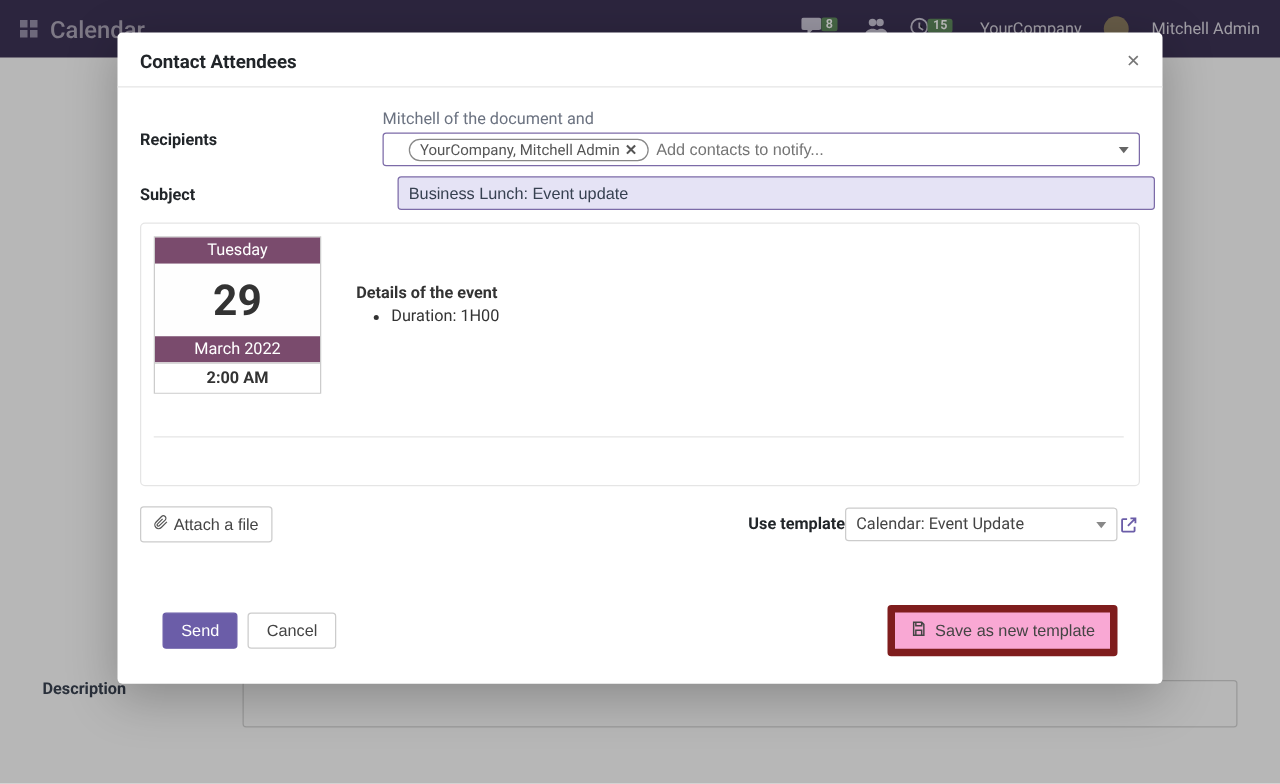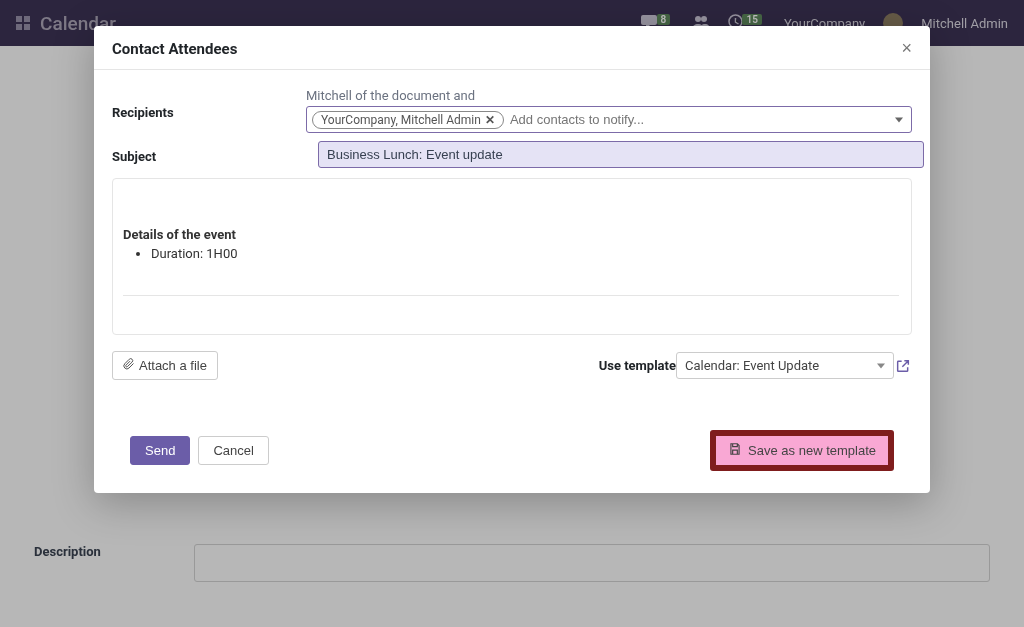--- a/index.html
+++ b/index.html
@@ -77,21 +77,21 @@
 
   .form-row { display:flex; align-items:center; margin-bottom: 8px; gap: 36px; }
   .form-label { width: 158px; font-weight:700; color:#212529; padding-top:4px; font-size:13px; }
   .form-field { flex:1; }
 
   .followers-note { color:#6b7280; font-size:13px; margin-bottom:3px; }
 
   .tag-input {
     border:1px solid #7c6ba8;
     border-radius:3px;
-    padding:3px 5px;
+    padding:3px 20px;
     display:flex; align-items:center; gap:6px;
     position: relative;
   }
   .tag {
     border:1px solid #888; border-radius:12px;
     padding:1px 8px; font-size:12px; color:#555;
     display:inline-flex; align-items:center; gap:4px;
     background:#fff;
   }
   .tag-remove { font-weight:700; color:#555; cursor:pointer; font-size:12px; }
@@ -265,20 +265,26 @@
 
       <div class="form-row">
         <div class="form-label">Subject</div>
         <div class="form-field">
           <input class="subject-input" value="Business Lunch: Event update" style="">
         </div>
       </div>
 
       <div class="event-card-wrapper">
         <div class="event-card-inner">
+          <div class="date-badge">
+            <div class="date-dow">Tuesday</div>
+            <div class="date-num">29</div>
+            <div class="date-month">March 2022</div>
+            <div class="date-time">2:00 AM</div>
+          </div>
           <div class="event-details">
             <div class="event-details-title">Details of the event</div>
             <ul>
               <li>Duration: 1H00</li>
             </ul>
           </div>
         </div>
       </div>
 
       <div class="event-footer">

